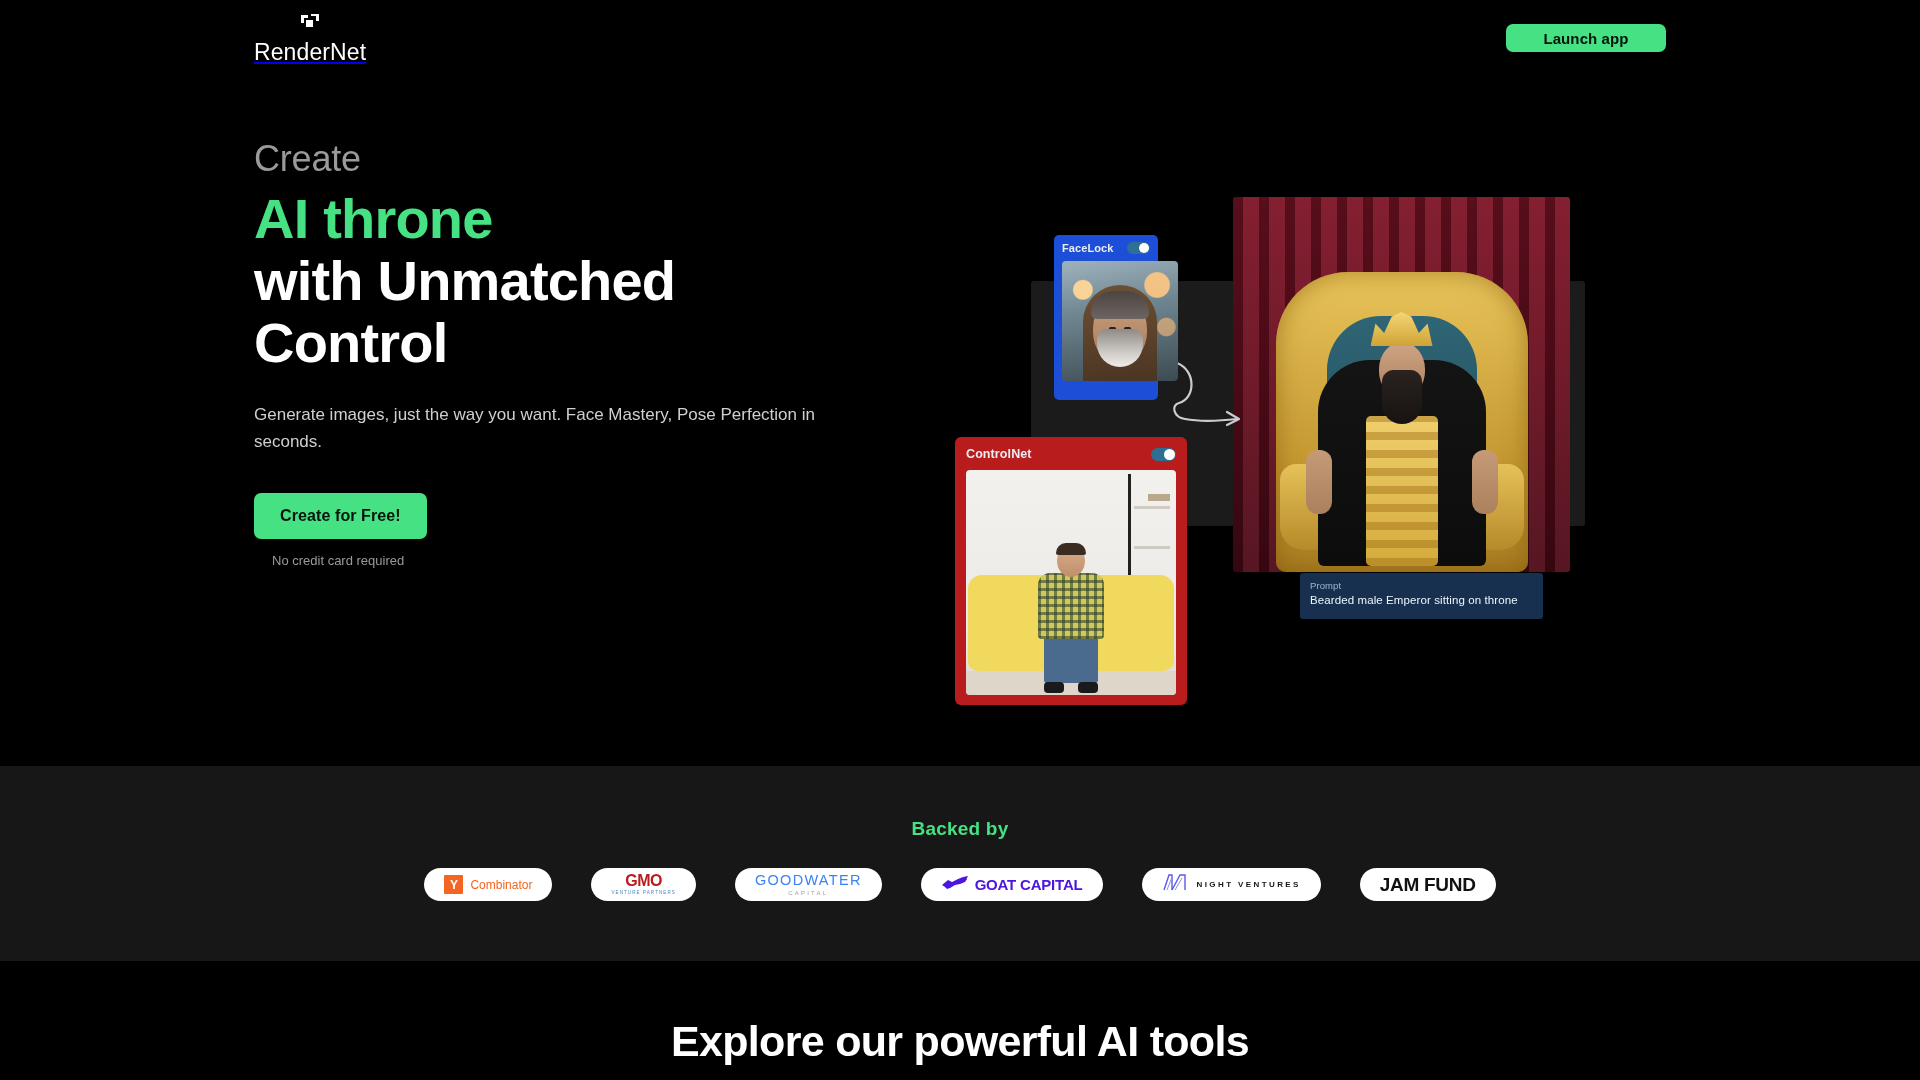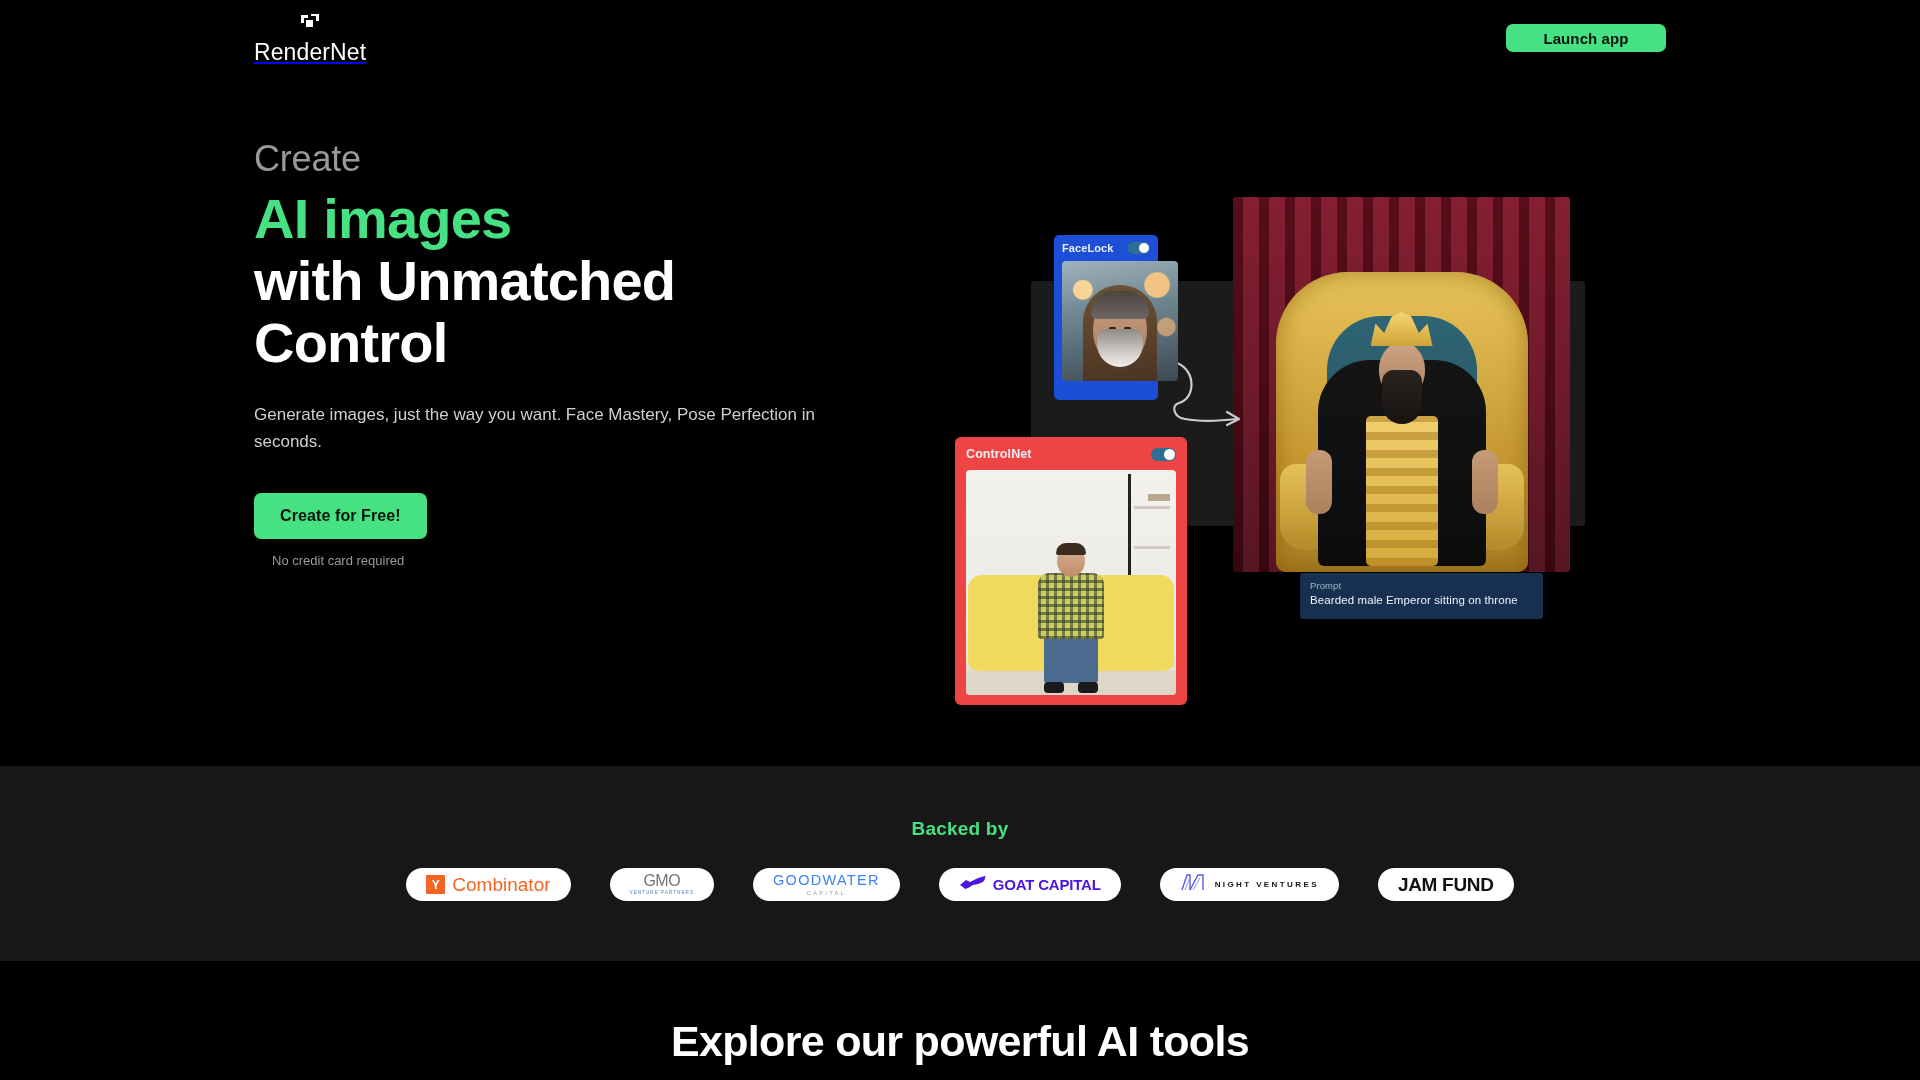--- a/index.html
+++ b/index.html
@@ -63,21 +63,21 @@
     background:#1b1b1b; border-radius:3px;
   }
 
   
   .card-facelock {
     position:absolute; left:99px; top:84px; width:104px; height:165px;
     background:#1d4ed8; border-radius:5px; padding:7px 8px 8px 8px;
   }
   .card-controlnet {
     position:absolute; left:0px; top:286px; width:232px; height:268px;
-    background:#ef4444; border-radius:6px; padding:10px 11px 12px 11px;
+    background:#b91c1c; border-radius:6px; padding:10px 11px 12px 11px;
   }
   .card-head { display:flex; align-items:center; justify-content:space-between; }
   .card-title { font-size:11px; font-weight:700; color:#e9eef2; letter-spacing:.1px; }
   .card-controlnet .card-title { font-size:12.5px; }
   .toggle {
     width:23px; height:12px; border-radius:8px; background:#2f6f96; position:relative;
   }
   .card-controlnet .toggle { width:25px; height:13px; background:#2d6e93; }
   .toggle::after {
     content:""; position:absolute; right:1px; top:1px;
@@ -256,23 +256,23 @@
   .logo-pill {
     background:#fff; border-radius:999px; height:33px;
     display:flex; align-items:center; justify-content:center;
     padding:0 20px;
   }
   .yc-sq {
     width:19px; height:19px; background:#F26522; color:#fff;
     display:flex; align-items:center; justify-content:center;
     font-size:12px; font-weight:700; border-radius:1px; margin-right:7px;
   }
-  .yc-text { color:#F26522; font-size:19px; font-weight:400; }
+  .yc-text { color:#F26522; font-size:12px; font-weight:400; }
   .gmo-wrap { text-align:center; line-height:1; }
-  .gmo-main { color:#737373; font-size:16px; font-weight:400; letter-spacing:-.5px; }
+  .gmo-main { color:#b91c1c; font-size:16px; font-weight:700; letter-spacing:-.5px; }
   .gmo-sub { color:#4a7fbd; font-size:4.5px; letter-spacing:1.1px; margin-top:2px; }
   .gw-wrap { text-align:center; line-height:1; }
   .gw-main { color:#3b82f6; font-size:14.5px; font-weight:400; letter-spacing:1.3px; }
   .gw-sub { color:#9aa0a6; font-size:6px; letter-spacing:2.2px; margin-top:2px; }
   .goat-text { color:#4B16E0; font-size:15px; font-weight:700; letter-spacing:-.2px; }
   .goat-mark { margin-right:6px; display:block; }
   .nv-text { color:#14161c; font-size:8px; font-weight:700; letter-spacing:2.4px; }
   .nv-mark { margin-right:9px; display:block; }
   .jam-text { color:#111; font-size:19px; font-weight:700; letter-spacing:-.3px; }
 
@@ -301,21 +301,21 @@
       <span class="brand-name">RenderNet</span>
     </a>
     <button class="launch-btn">Launch app</button>
   </div>
 
   <div class="hero">
 
     <div class="hero-copy">
       <div class="eyebrow">Create</div>
       <h1 class="headline">
-        <span class="green">AI images</span>
+        <span class="green">AI throne</span>
         <span class="white">with Unmatched</span>
         <span class="white">Control</span>
       </h1>
       <p class="subcopy">Generate images, just the way you want. Face Mastery, Pose Perfection in seconds.</p>
       <button class="cta-btn">Create for Free!</button>
       <div class="cta-note">No credit card required</div>
     </div>
 
     <div class="visual">
       <div class="backplate"></div>

